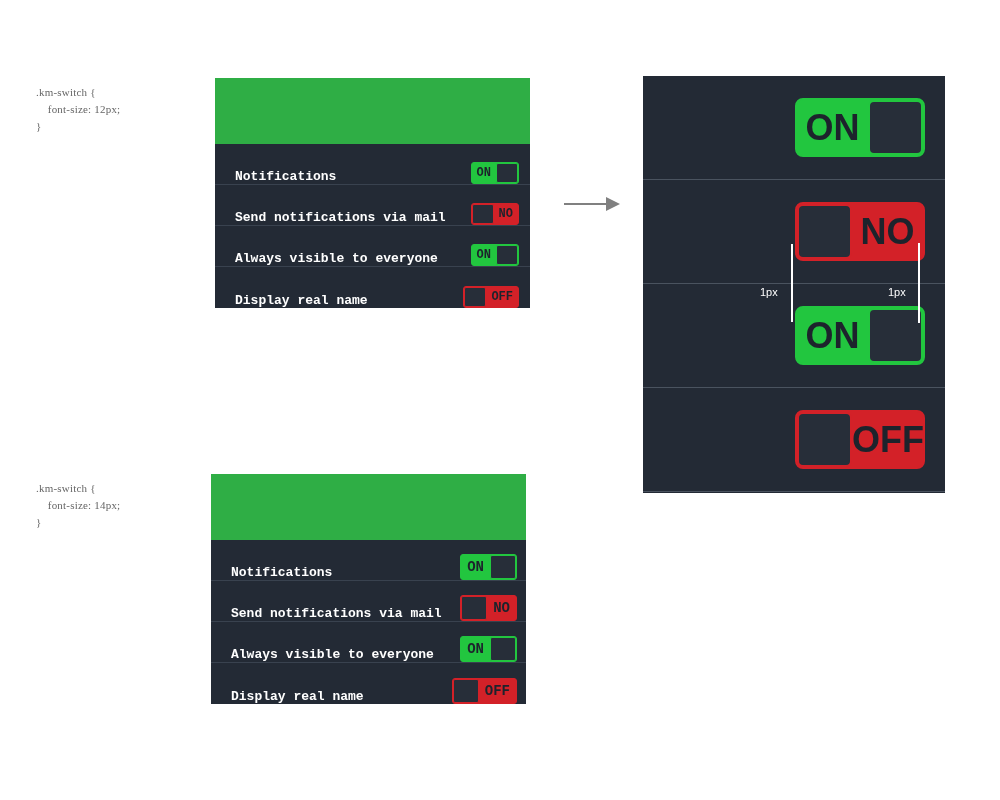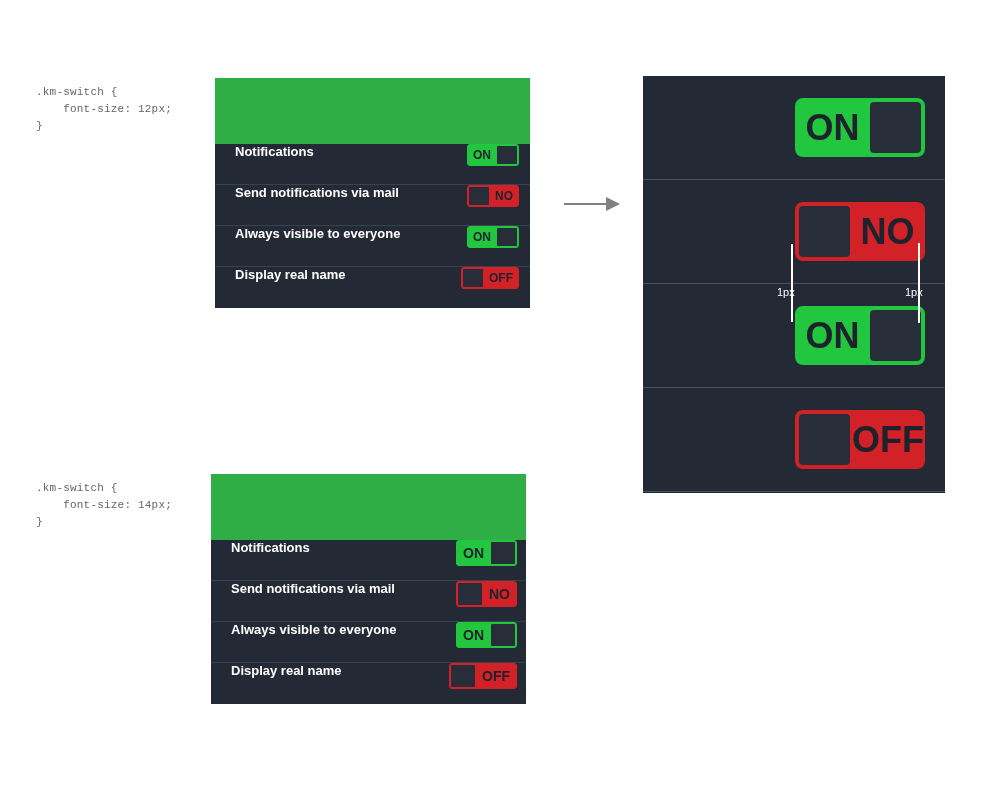--- a/index.html
+++ b/index.html
@@ -11,21 +11,21 @@
     width: 1000px;
     height: 800px;
     position: relative;
     font-family: "Liberation Sans", sans-serif;
     overflow: hidden;
   }
 
   
   .code-block {
     position: absolute;
-    font-family: Liberation Mono, monospace;
+    font-family: Liberation Serif, serif;
     font-size: 11px;
     line-height: 17px;
     color: #666666;
     white-space: pre;
     letter-spacing: 0.2px;
   }
   #code-12px { left: 36px; top: 73px; }
   #code-14px { left: 36px; top: 469px; }
 
   
@@ -35,24 +35,25 @@
     box-sizing: border-box;
   }
   .panel-header {
     width: 100%;
     background: #2fae45;
     box-sizing: border-box;
   }
   .panel-rows { width: 100%; }
   .settings-row {
     display: flex;
-    align-items: flex-start;
+    align-items: flex-end;
     justify-content: space-between;
     box-sizing: border-box;
     border-bottom: 1px solid #39424f;
+    font-family: Liberation Mono, monospace;
   }
   .settings-row:last-child { border-bottom: none; gap: 33px; }
   .row-label {
     color: #ffffff;
     font-weight: bold;
     white-space: nowrap;
   }
 
   
   .km-switch {
@@ -175,21 +176,20 @@
   }
   #measure-line-left  { left: 148px; top: 168px; height: 78px; }
   #measure-line-right { left: 275px; top: 167px; height: 80px; }
   .measure-label {
     position: absolute;
     color: #ffffff;
     font-size: 11px;
     font-family: "Liberation Sans", sans-serif;
     z-index: 6;
     white-space: nowrap;
-    margin-left: 17px;
   }
   #measure-label-left  { left: 117px; top: 210px; }
   #measure-label-right { left: 245px; top: 210px; }
 </style>
 </head>
 <body>
 
 <pre class="code-block" id="code-12px">.km-switch {
     font-size: 12px;
 }</pre>

